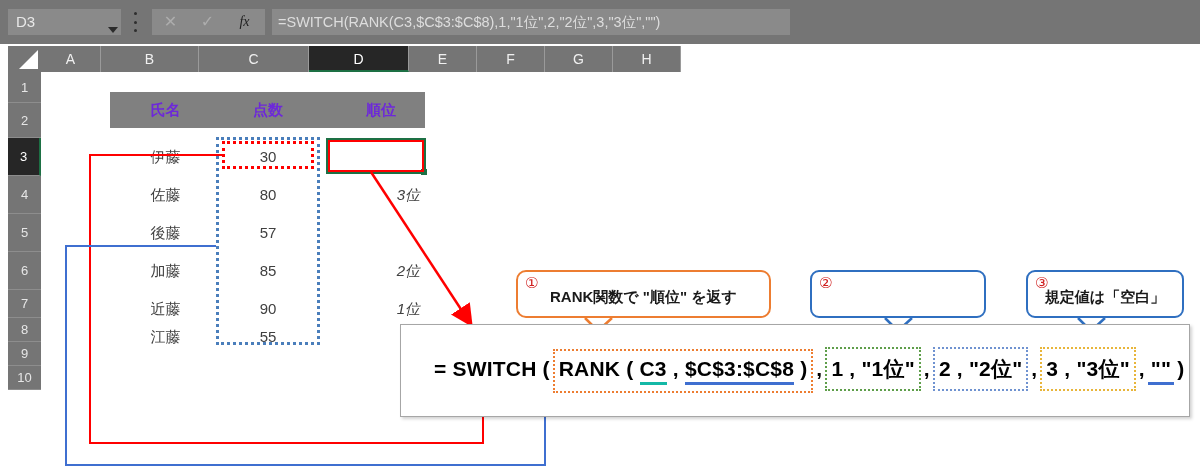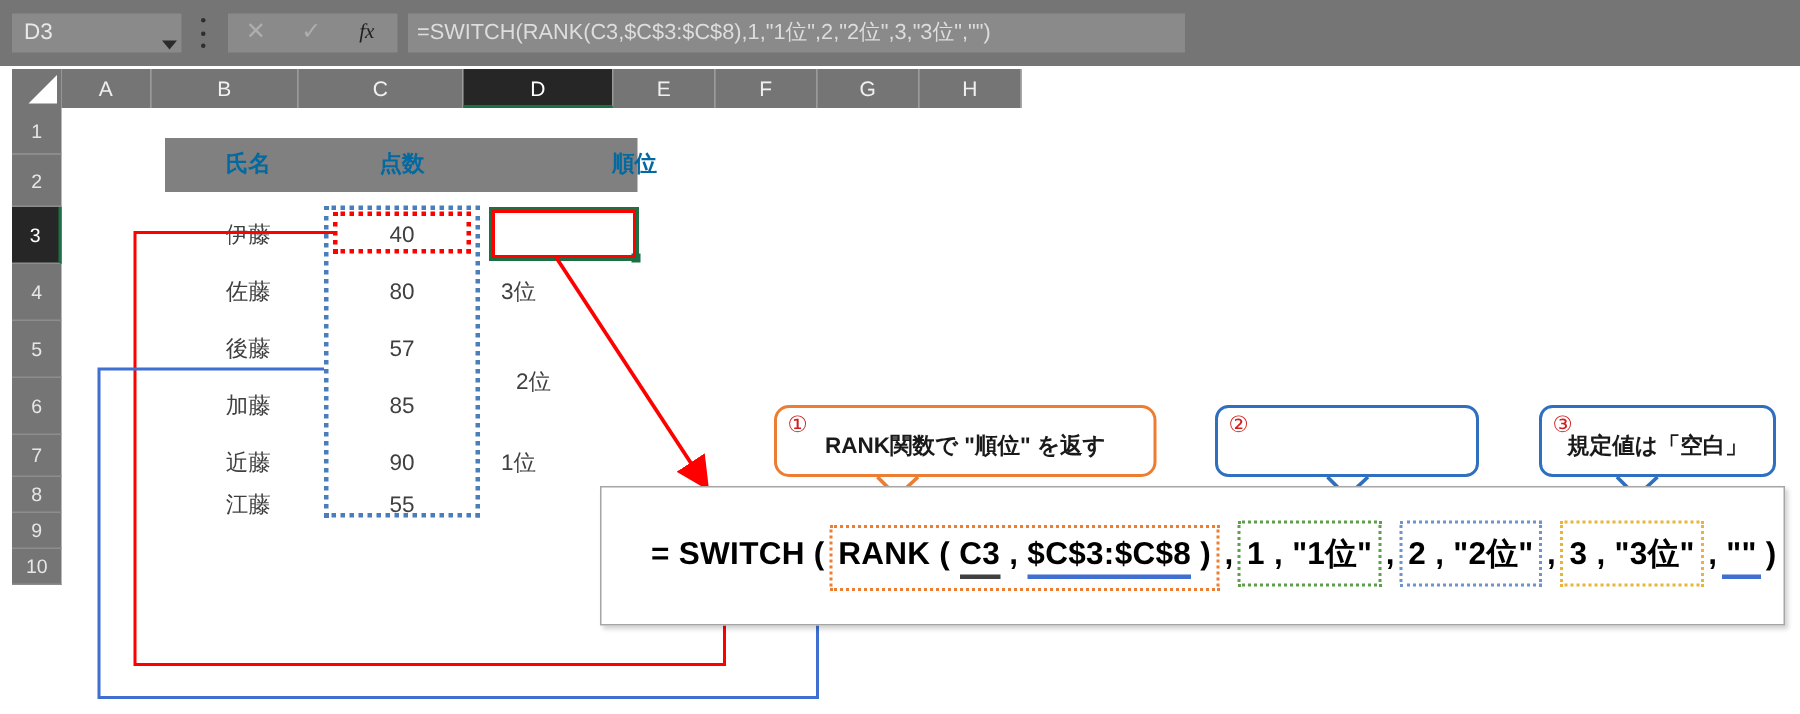--- a/index.html
+++ b/index.html
@@ -80,30 +80,30 @@
   }
   .row-head.active { background: #262626; color: #ffffff; border-right: 2px solid #1d7044; }
 
   
   .tbl-header-band {
     position: absolute; left: 110px; top: 92px; width: 315px; height: 36px;
     background: #808080;
   }
   .tbl-hcell {
     position: absolute; top: 0; height: 36px;
-    color: #0369a1; font-weight: bold; font-size: 15px;
+    color: #6d28d9; font-weight: bold; font-size: 15px;
     line-height: 36px; text-align: center;
   }
   .cell {
     position: absolute; height: 38px; line-height: 38px;
     font-size: 15px; color: #404040;
   }
   .cell.name  { width: 95px; left: 118px; text-align: center; }
   .cell.score { width: 100px; left: 218px; text-align: center; }
-  .cell.rank  { width: 90px; left: 330px; text-align: left; padding-left: 4px; }
+  .cell.rank  { width: 90px; left: 330px; text-align: right; padding-left: 4px; font-style: italic; }
 
   
   .sel-d3 {
     position: absolute; left: 326px; top: 138px; width: 100px; height: 36px;
     border: 2px solid #1d7044; background: #ffffff;
   }
   .sel-d3-handle {
     position: absolute; right: -3px; bottom: -3px; width: 6px; height: 6px;
     background: #1d7044;
   }
@@ -149,21 +149,21 @@
     position: absolute; left: 30px; top: 22px;
     font-size: 21px; font-weight: bold; color: #000000;
     white-space: nowrap; letter-spacing: 0.2px;
   }
   .big-formula span { display: inline-block; }
   .seg { position: relative; padding: 6px 3px; }
   .seg.rank   { border: 2px dotted #ed7d31; padding: 6px 4px; }
   .seg.case1  { border: 2px dotted #5f9e4a; padding: 6px 4px; }
   .seg.case2  { border: 2px dotted #6f92d0; padding: 6px 4px; }
   .seg.case3  { border: 2px dotted #e8b53a; padding: 6px 4px; }
-  .ul-red  { border-bottom: 3px solid #404040; padding-bottom: 1px; }
+  .ul-red  { border-bottom: 3px solid #14b8a6; padding-bottom: 1px; }
   .ul-blue { border-bottom: 3px solid #3f6fd0; padding-bottom: 1px; }
 </style>
 </head>
 <body>
 
 <div class="xl-topbar"></div>
 
 <div class="namebox">
   <span>D3</span>
   <span class="namebox-caret"></span>
@@ -210,35 +210,35 @@
     <div class="row-head" style="top: 290px; height: 28px; line-height: 28px;">7</div>
     <div class="row-head" style="top: 318px; height: 24px; line-height: 24px;">8</div>
     <div class="row-head" style="top: 342px; height: 24px; line-height: 24px;">9</div>
     <div class="row-head" style="top: 366px; height: 24px; line-height: 24px;">10</div>
   </div>
 
 <div class="tbl-header-band"></div>
 <div id="tbl-headers">
     <div class="tbl-hcell" style="left: 118px; top: 92px; width: 95px;">氏名</div>
     <div class="tbl-hcell" style="left: 218px; top: 92px; width: 100px;">点数</div>
-    <div class="tbl-hcell" style="left: 348px; top: 92px; width: 90px; text-align: right;">順位</div>
+    <div class="tbl-hcell" style="left: 336px; top: 92px; width: 90px;">順位</div>
   </div>
 <div id="tbl-body">
     <div class="cell name" style="top: 138px;">伊藤</div>
-    <div class="cell score" style="top: 138px;">40</div>
+    <div class="cell score" style="top: 138px;">30</div>
     <div class="cell rank" style="top: 138px;"></div>
     <div class="cell name" style="top: 176px;">佐藤</div>
     <div class="cell score" style="top: 176px;">80</div>
     <div class="cell rank" style="top: 176px;">3位</div>
     <div class="cell name" style="top: 214px;">後藤</div>
     <div class="cell score" style="top: 214px;">57</div>
     <div class="cell rank" style="top: 214px;"></div>
     <div class="cell name" style="top: 252px;">加藤</div>
     <div class="cell score" style="top: 252px;">85</div>
-    <div class="cell rank" style="top: 236px; margin-left: 10px;">2位</div>
+    <div class="cell rank" style="top: 252px;">2位</div>
     <div class="cell name" style="top: 290px;">近藤</div>
     <div class="cell score" style="top: 290px;">90</div>
     <div class="cell rank" style="top: 290px;">1位</div>
     <div class="cell name" style="top: 318px;">江藤</div>
     <div class="cell score" style="top: 318px;">55</div>
     <div class="cell rank" style="top: 318px;"></div>
   </div>
 
 <div class="range-c3c8"></div>
 <div class="cell-c3-red"></div>

